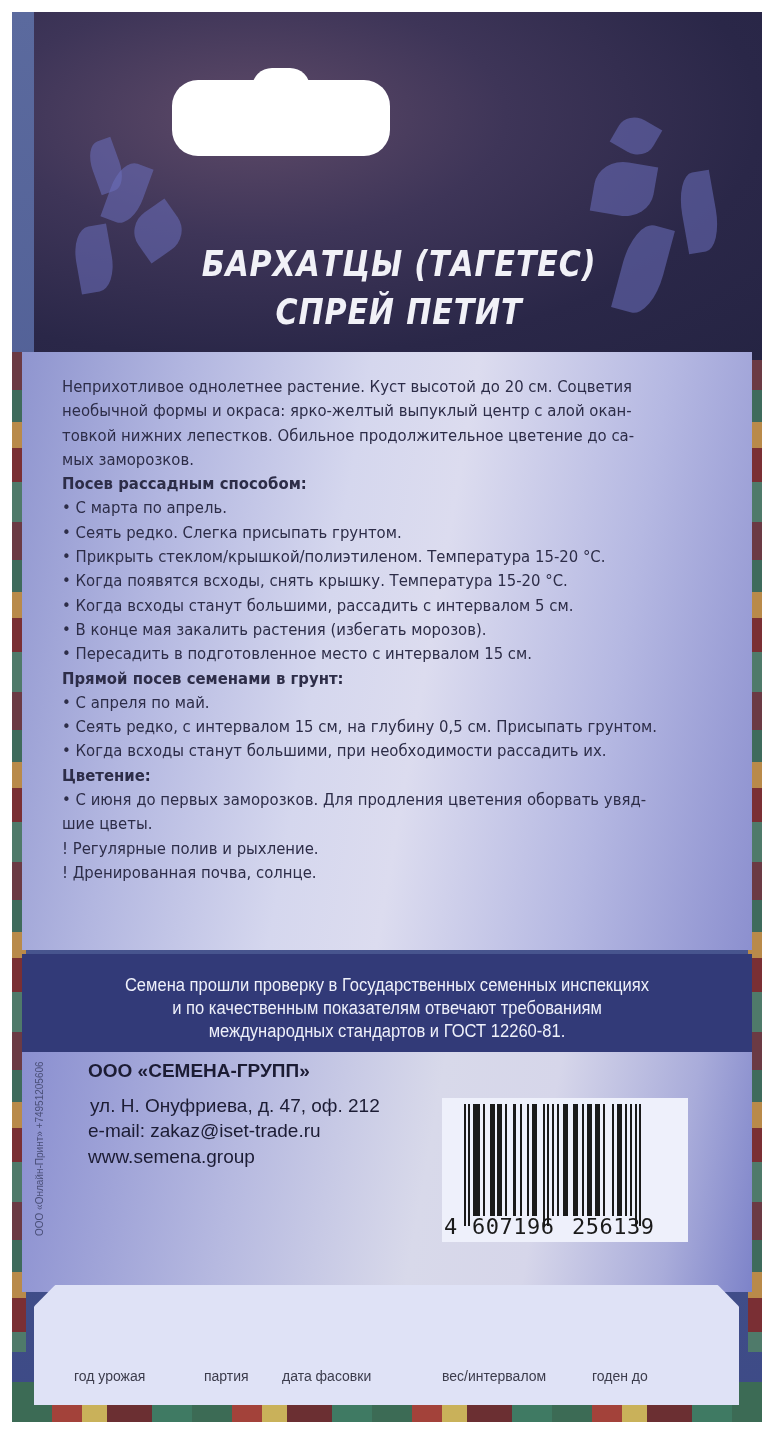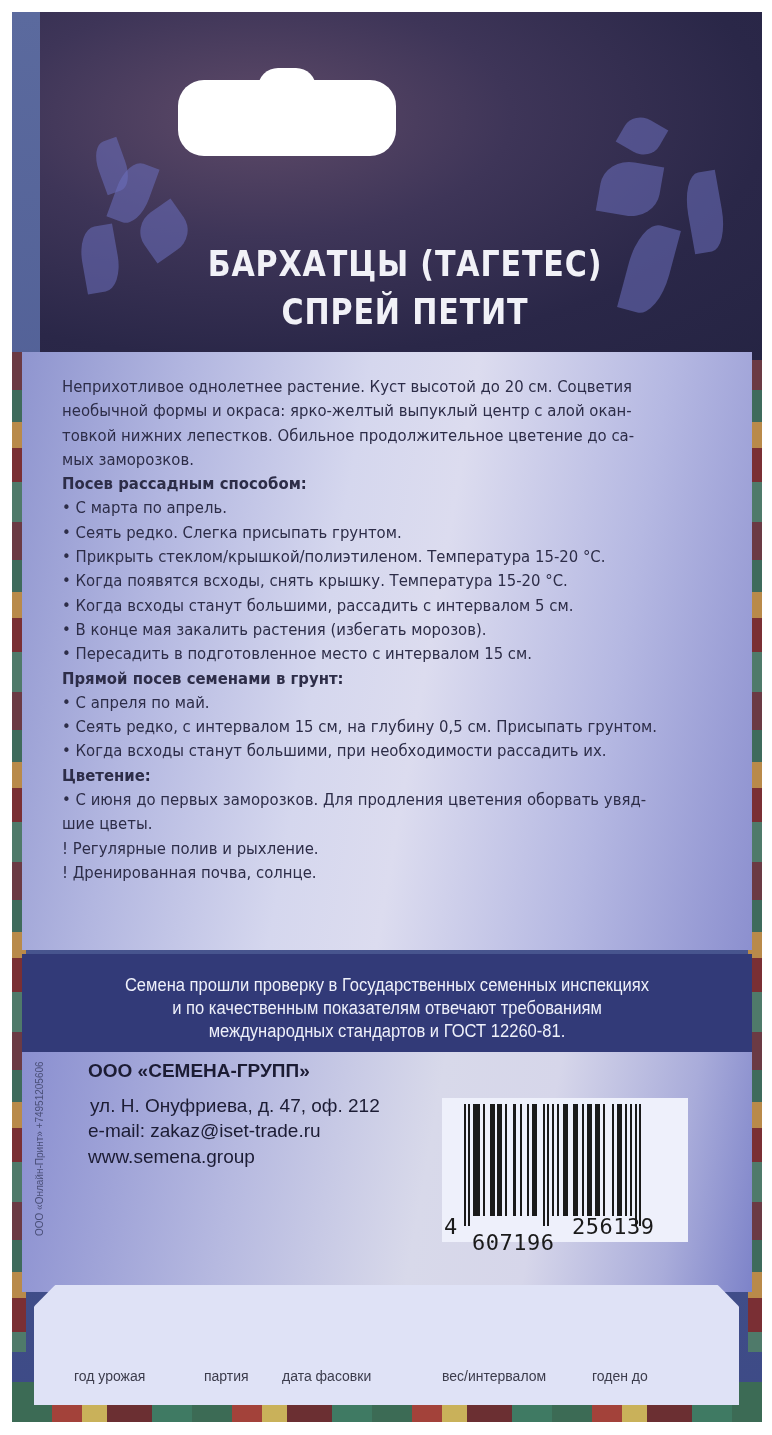--- a/index.html
+++ b/index.html
@@ -18,22 +18,23 @@
   }
   .edge-left { left: 0; }
   .edge-right { right: 0; }
   .edge-bottom {
     position: absolute; left: 0; right: 0; bottom: 0; height: 40px;
     background: repeating-linear-gradient(90deg,#3c6b55 0 40px,#a3423a 40px 70px,#c9b15a 70px 95px,#6b2f32 95px 140px,#3f7a63 140px 180px);
   }
 
   
   .header {
-    position: absolute; left: 28px; top: 0; width: 730px; height: 348px;
+    position: absolute; left: 22px; top: 0; width: 730px; height: 348px;
     background: radial-gradient(ellipse at 30% 30%, #5e4a68 0%, #3e3558 35%, #2a2748 70%, #252443 100%);
+    font-style: italic;
   }
   .hang-hole {
     position: absolute; left: 138px; top: 68px; width: 218px; height: 76px;
     background: #ffffff; border-radius: 26px;
   }
   .hang-hole::before {
     content: ""; position: absolute; left: 80px; top: -12px; width: 58px; height: 30px;
     background: #ffffff; border-radius: 20px 20px 0 0;
   }
   .leaf {
@@ -94,21 +95,21 @@
   }
   .bars { position: absolute; left: 22px; top: 6px; width: 212px; height: 112px; display: flex; align-items: stretch; }
   .bars span { display: block; background: #1a1a1a; height: 100%; }
   .bars span.gap { background: transparent; }
   .bars span.guard { height: 122px; }
   .barcode-digits {
     position: absolute; left: 0; top: 112px; width: 246px; height: 30px;
     font-family: "DejaVu Sans Mono", monospace; font-size: 22px; color: #1a1a1a;
   }
   .barcode-digits .first { position: absolute; left: 2px; top: 4px; }
-  .barcode-digits .left { position: absolute; left: 30px; top: 20px; letter-spacing: 0.5px; }
+  .barcode-digits .left { position: absolute; left: 30px; top: 4px; letter-spacing: 0.5px; }
   .barcode-digits .right { position: absolute; left: 130px; top: 4px; letter-spacing: 0.5px; }
 
   
   .label-area {
     position: absolute; left: 34px; top: 1285px; width: 705px; height: 120px;
     background: #dfe2f6;
     clip-path: polygon(3% 0, 97% 0, 100% 18%, 100% 100%, 0 100%, 0 18%);
     border-radius: 22px 22px 0 0;
   }
   .label-fields {

